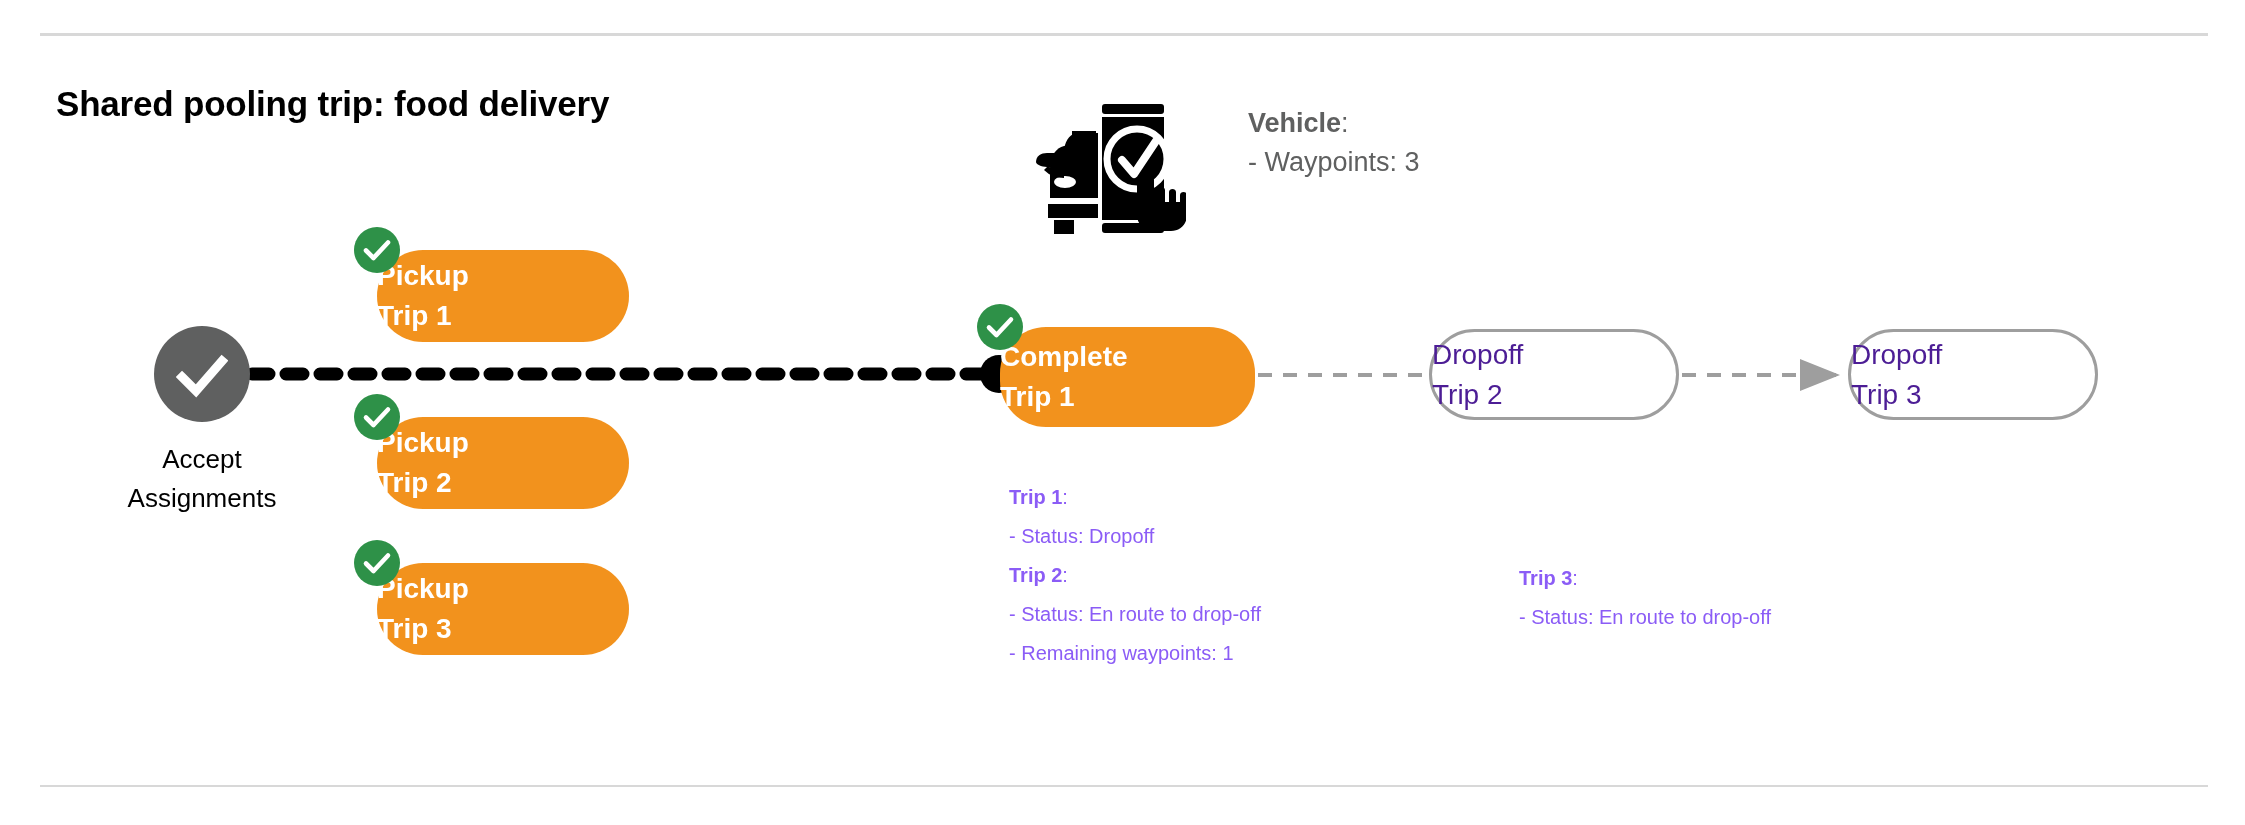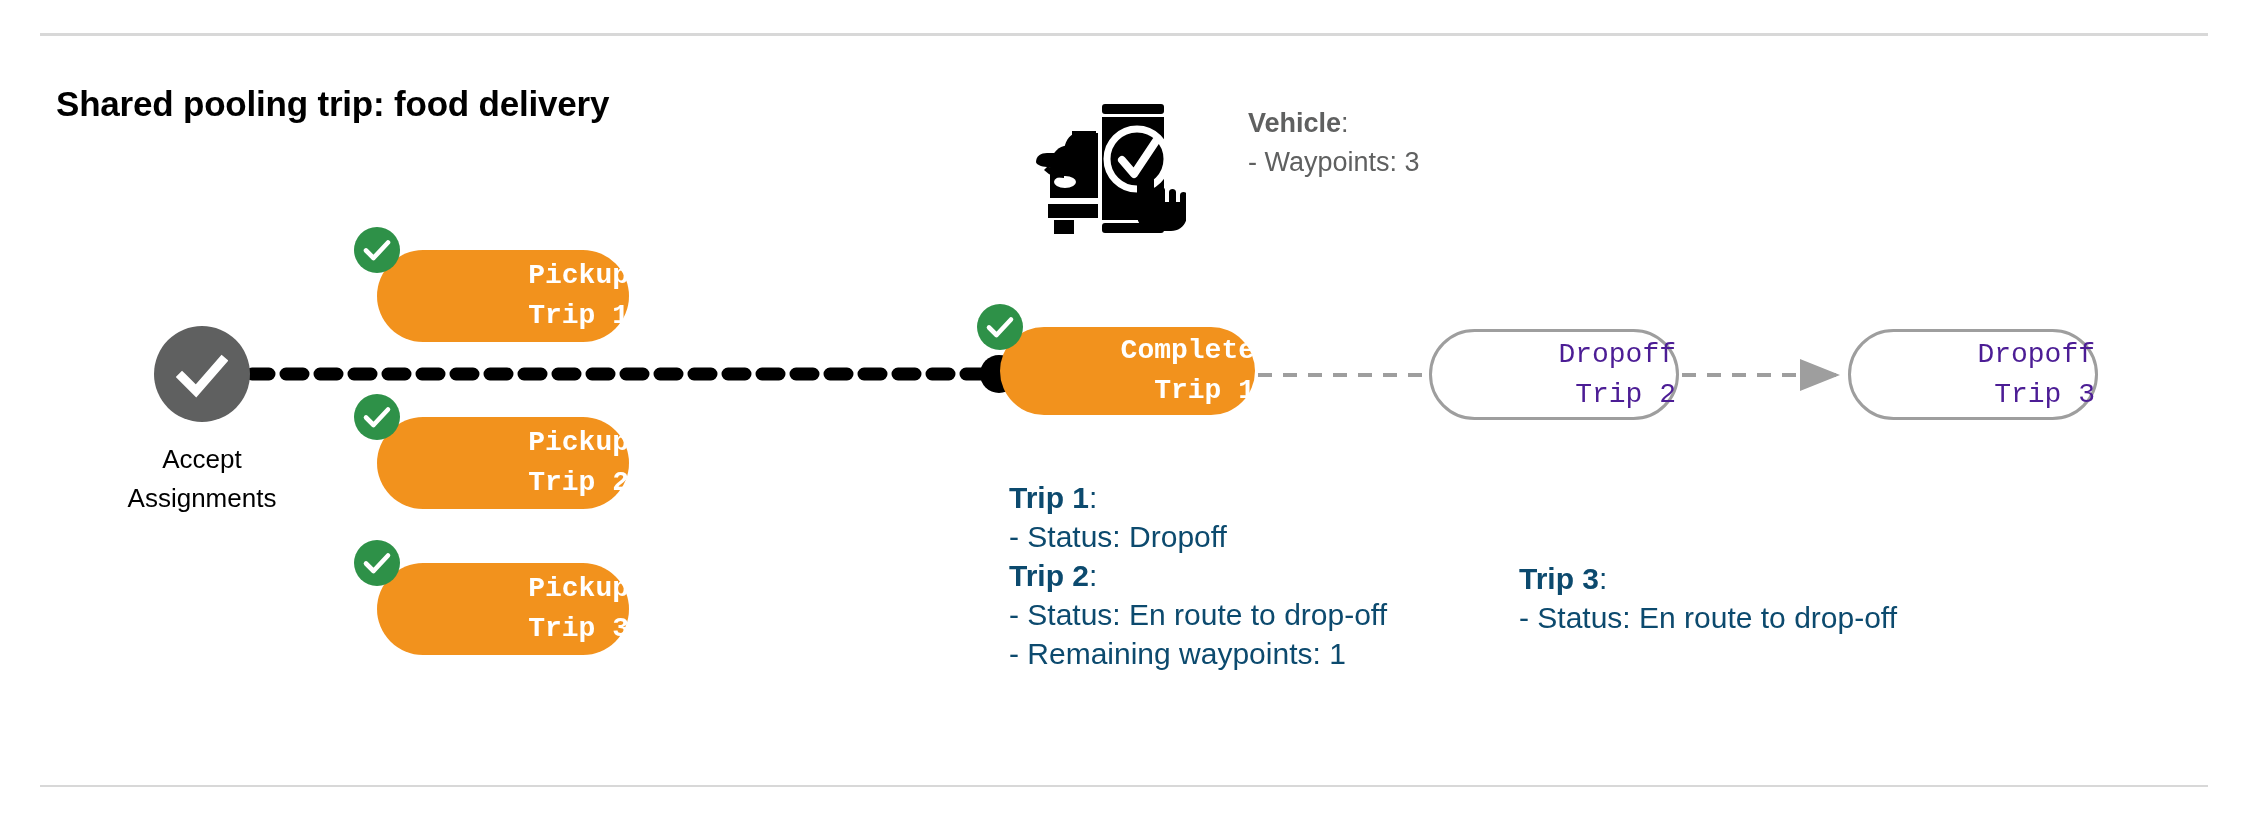--- a/index.html
+++ b/index.html
@@ -86,23 +86,22 @@
     color: #000000;
   }
 
   
   .pill {
     position: absolute;
     box-sizing: border-box;
     border-radius: 46px;
     display: flex;
     flex-direction: column;
-    align-items: flex-end;
+    align-items: flex-start;
     justify-content: center;
-    font-family: Liberation Mono, monospace;
   }
   .pill .line1,
   .pill .line2 {
     font-size: 28px;
     font-weight: 700;
     line-height: 40px;
     white-space: nowrap;
   }
   .pill.filled {
     background: #F2921D;
@@ -113,21 +112,21 @@
     border: 3px solid #9e9e9e;
     color: #4c1d95;
   }
   .pill.outline .line1,
   .pill.outline .line2 { font-weight: 400; }
 
   
   #node-pickup-1   { left: 377px;  top: 250px; width: 252px; height: 92px; }
   #node-pickup-2   { left: 377px;  top: 417px; width: 252px; height: 92px; }
   #node-pickup-3   { left: 377px;  top: 563px; width: 252px; height: 92px; }
-  #node-complete-1 { left: 1000px; top: 327px; width: 255px; height: 88px; }
+  #node-complete-1 { left: 1000px; top: 327px; width: 255px; height: 100px; }
   #node-dropoff-2  { left: 1429px; top: 329px; width: 250px; height: 91px; }
   #node-dropoff-3  { left: 1848px; top: 329px; width: 250px; height: 91px; }
 
   
   .badge-check {
     position: absolute;
     width: 46px;
     height: 46px;
     border-radius: 50%;
     background: #2E9148;
@@ -154,23 +153,23 @@
     font-size: 27px;
     line-height: 39px;
     color: #5f6060;
     white-space: nowrap;
   }
   .vehicle-caption .hdr { font-weight: 700; text-align: center; }
 
   
   .info-block {
     position: absolute;
-    font-size: 30px;
+    font-size: 20px;
     line-height: 39px;
-    color: #0c4a6e;
+    color: #8b5cf6;
     white-space: nowrap;
   }
   .info-block .hdr { font-weight: 700; }
   #info-trips-12 { left: 1009px; top: 478px; }
   #info-trip-3   { left: 1519px; top: 559px; }
 </style>
 </head>
 <body>
 
 <div id="stage">

